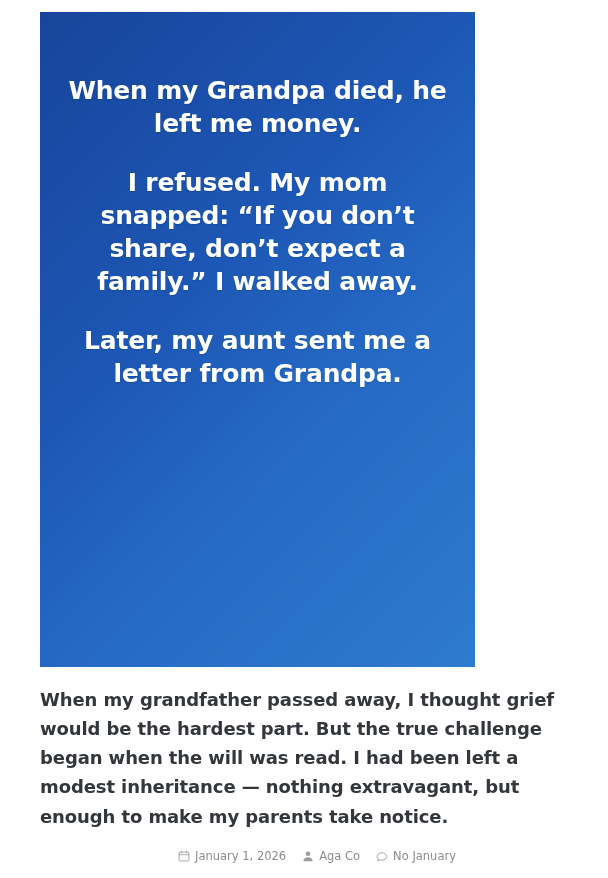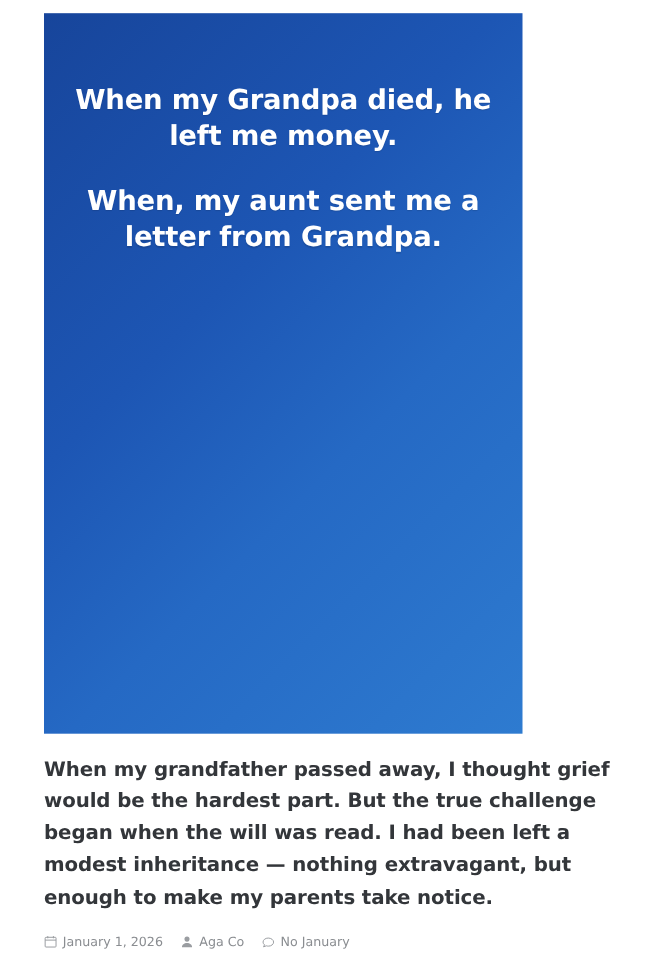--- a/index.html
+++ b/index.html
@@ -79,20 +79,21 @@
   }
   
   .meta {
     margin: 18px 0 0 26px;
     display: flex;
     align-items: center;
     gap: 16px;
     font-family: "DejaVu Sans", sans-serif;
     font-size: 11.5px;
     color: #8a8d91;
+    justify-content: center;
   }
   .meta-item {
     display: flex;
     align-items: center;
     gap: 5px;
     white-space: nowrap;
   }
   .meta-item .label {
     color: #8a8d91;
   }
@@ -113,21 +114,22 @@
 <body>
 
 <div class="page">
   <div class="left-rule"></div>
 
   <div class="article">
 
     <div class="featured">
       <div class="featured-inner">
         <p class="meme-para">When my Grandpa died, he left me money.</p>
-        <p class="meme-para">When, my aunt sent me a letter from Grandpa.</p>
+        <p class="meme-para">I refused. My mom snapped: “If you don’t share, don’t expect a family.” I walked away.</p>
+        <p class="meme-para">Later, my aunt sent me a letter from Grandpa.</p>
       </div>
     </div>
 
     <p class="excerpt">When my grandfather passed away, I thought grief would be the hardest part. But the true challenge began when the will was read. I had been left a modest inheritance — nothing extravagant, but enough to make my parents take notice.</p>
 
     <div class="meta">
       <span class="meta-item">
         <span class="meta-icon">
           <svg viewBox="0 0 16 16" fill="none" stroke="currentColor" stroke-width="1.2">
             <rect x="1.4" y="2.8" width="13.2" height="11.8" rx="1"></rect>

